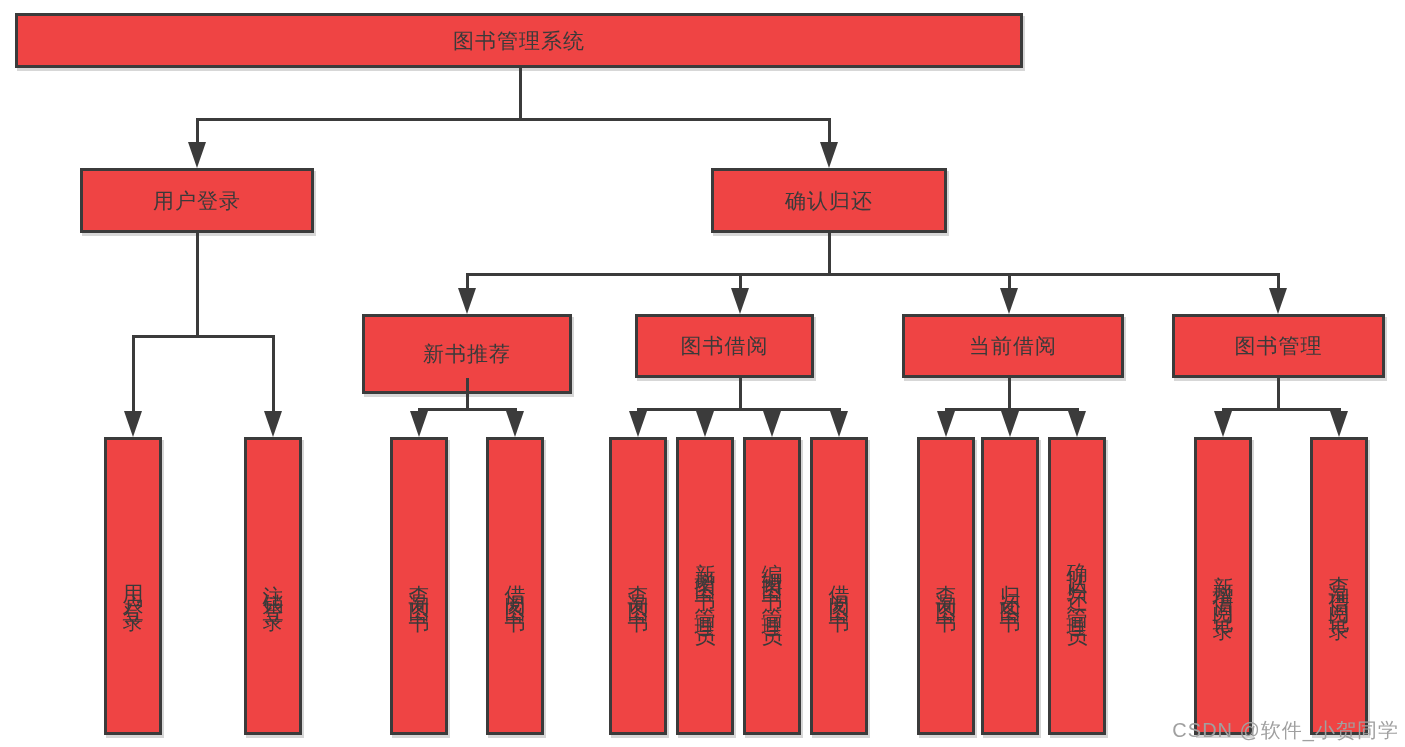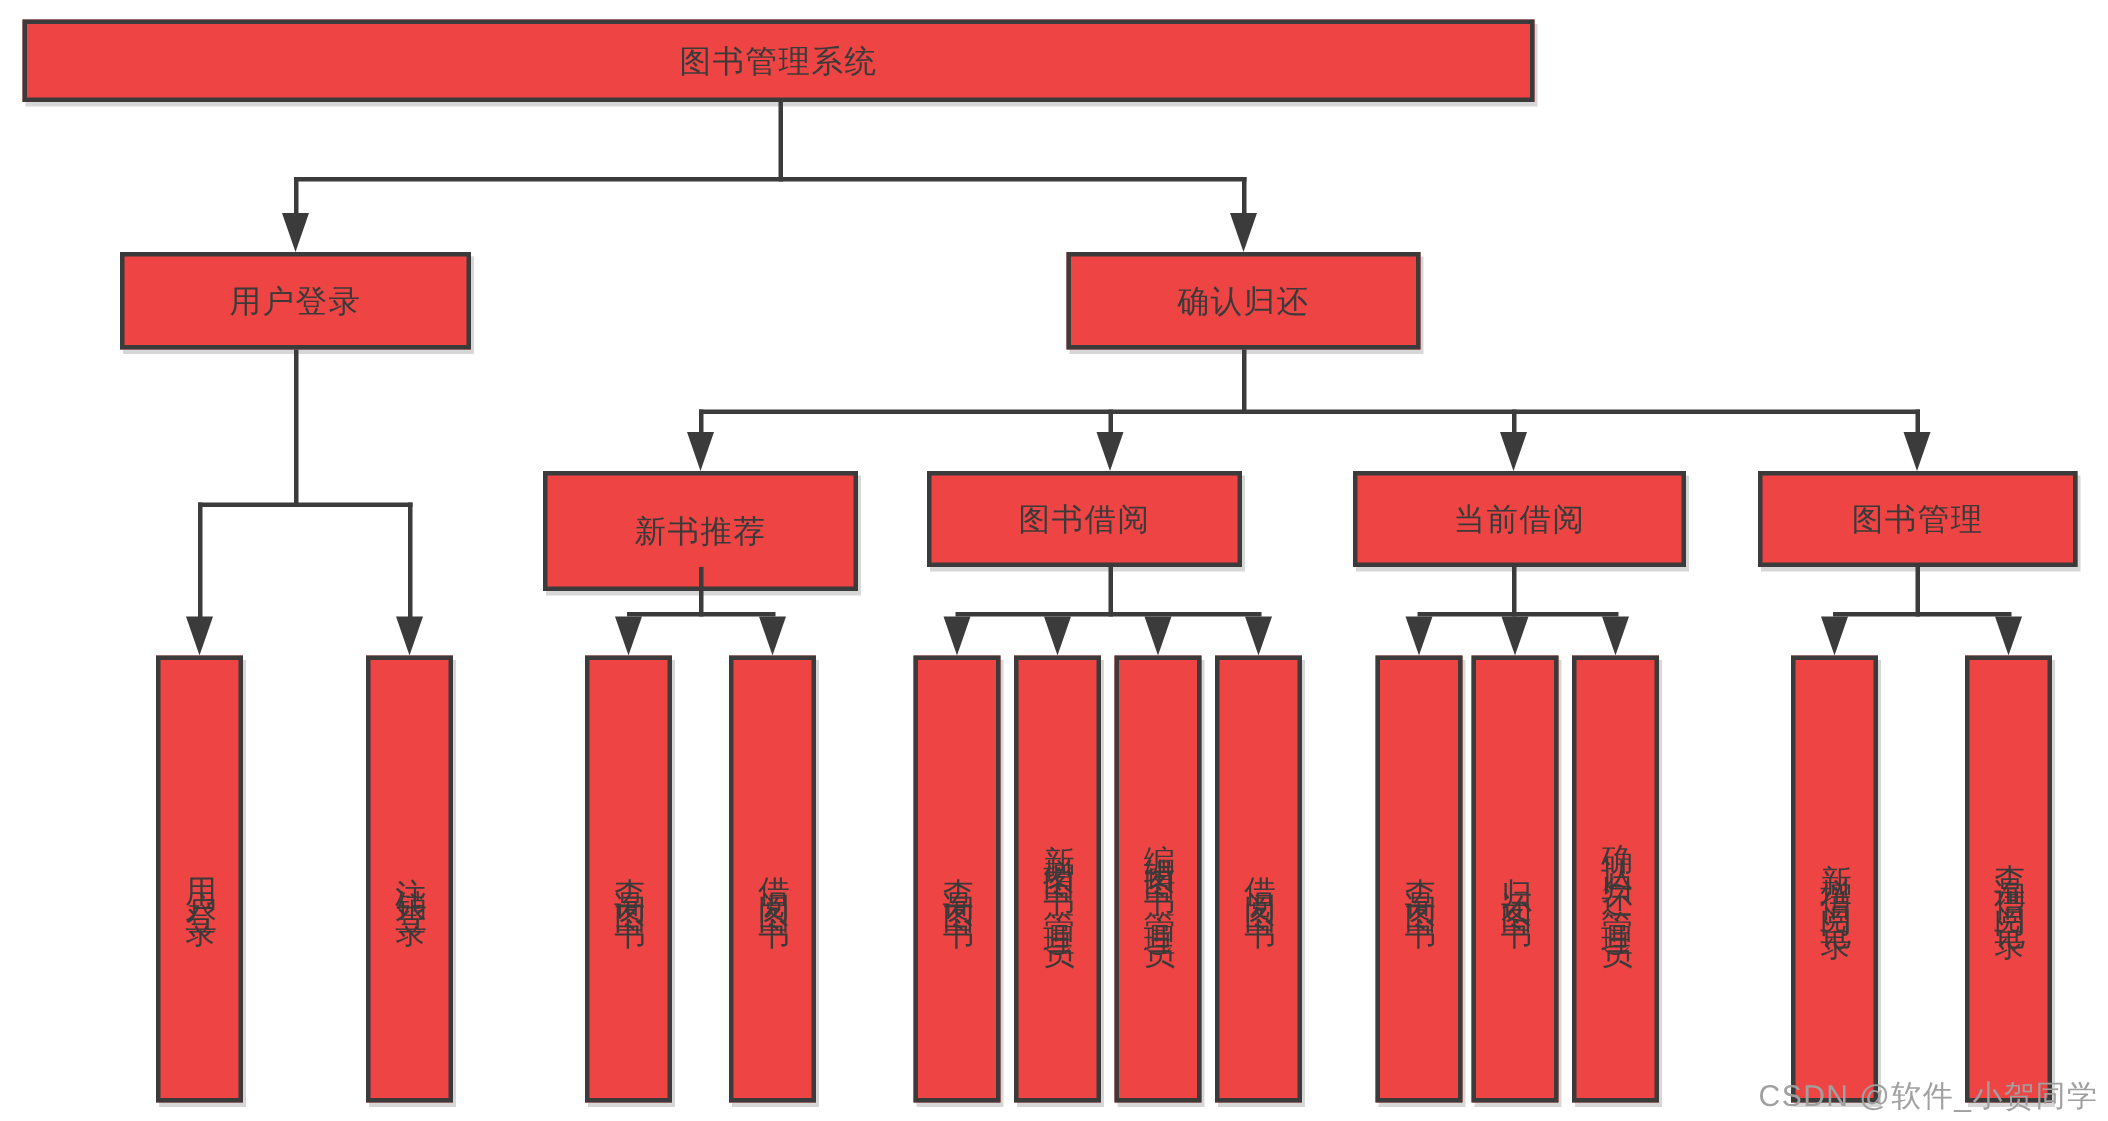--- a/index.html
+++ b/index.html
@@ -81,21 +81,21 @@
   <div class="line" style="left:466px;top:273px;width:3px;height:18px;"></div>
   <div class="arrow" style="left:458px;top:288px;"></div>
   <div class="line" style="left:739px;top:273px;width:3px;height:18px;"></div>
   <div class="arrow" style="left:731px;top:288px;"></div>
   <div class="line" style="left:1008px;top:273px;width:3px;height:18px;"></div>
   <div class="arrow" style="left:1000px;top:288px;"></div>
   <div class="line" style="left:1277px;top:273px;width:3px;height:18px;"></div>
   <div class="arrow" style="left:1269px;top:288px;"></div>
 
   <div class="node" style="left:362px;top:314px;width:210px;height:80px;">新书推荐</div>
-  <div class="node" style="left:618px;top:314px;width:210px;height:64px;">图书借阅</div>
+  <div class="node" style="left:635px;top:314px;width:179px;height:64px;">图书借阅</div>
   <div class="node" style="left:902px;top:314px;width:222px;height:64px;">当前借阅</div>
   <div class="node" style="left:1172px;top:314px;width:213px;height:64px;">图书管理</div>
 
   <div class="line" style="left:466px;top:378px;width:3px;height:33px;"></div>
   <div class="line" style="left:418px;top:408px;width:99px;height:3px;"></div>
   <div class="arrow" style="left:410px;top:411px;"></div>
   <div class="arrow" style="left:506px;top:411px;"></div>
 
   <div class="line" style="left:739px;top:378px;width:3px;height:33px;"></div>
   <div class="line" style="left:637px;top:408px;width:204px;height:3px;"></div>

